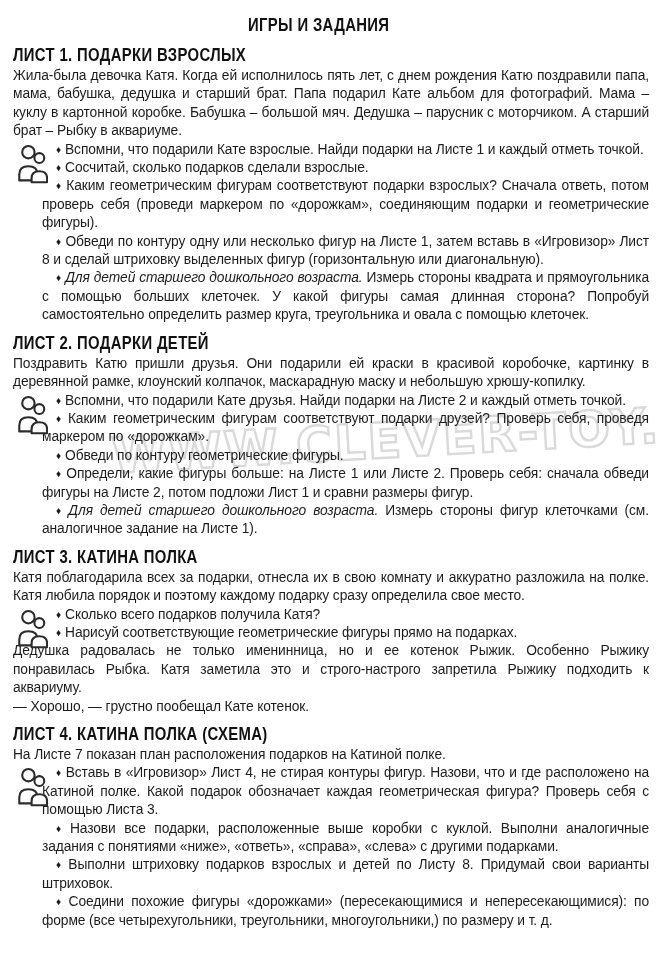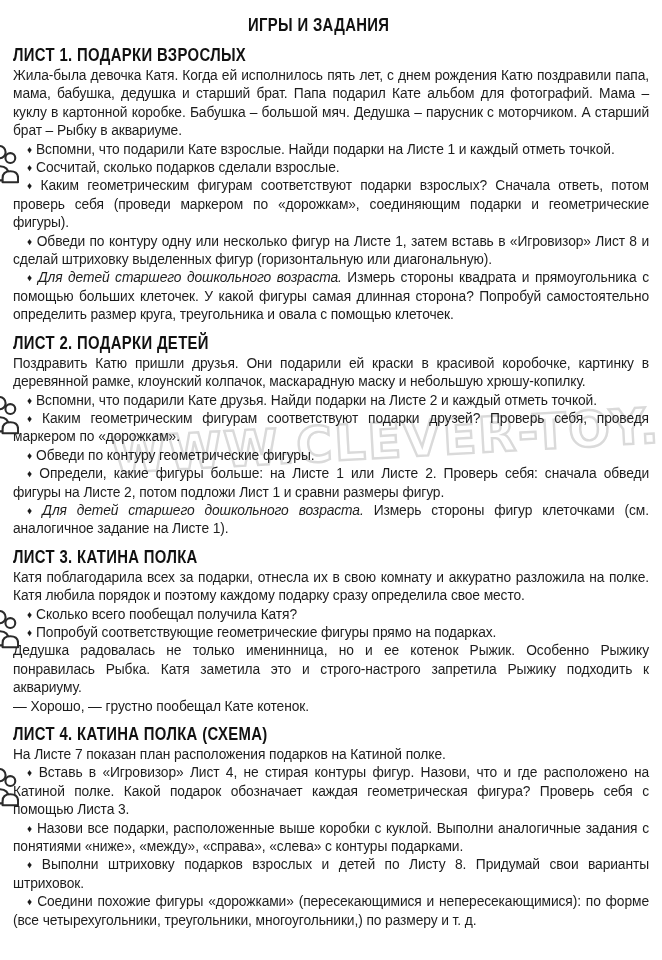--- a/index.html
+++ b/index.html
@@ -51,20 +51,21 @@
     transform-origin:0 50%;
     letter-spacing:0.4px;
     white-space:nowrap;
   }
   .para{
     margin:0;
     text-align:justify;
   }
   .tasks{
     position:relative;
+    margin-left:29px;
   }
   .bullet{
     margin:0;
     text-align:justify;
     text-indent:14px;
   }
   .mark{
     font-size:10px;
     margin-right:4px;
     vertical-align:1px;
@@ -133,39 +134,39 @@
     <p class="para">Катя поблагодарила всех за подарки, отнесла их в свою комнату и аккуратно разложила на полке. Катя любила порядок и поэтому каждому подарку сразу определила свое место.</p>
     <div class="tasks">
       <span class="kids">
         <svg viewBox="0 0 34 44">
           <circle cx="12.5" cy="9" r="6.8" fill="#fff" stroke="#2b2b2b" stroke-width="2.3"></circle>
           <path d="M2.5 40 L2.5 33.5 Q2.5 24.5 12.5 24.5 Q22.5 24.5 22.5 33.5 L22.5 40 Z" fill="#fff" stroke="#2b2b2b" stroke-width="2.3" stroke-linejoin="round"></path>
           <circle cx="24.5" cy="15.5" r="5.4" fill="#fff" stroke="#2b2b2b" stroke-width="2.3"></circle>
           <path d="M16 42 L16 37.5 Q16 30 24.5 30 Q33 30 33 37.5 L33 42 Z" fill="#fff" stroke="#2b2b2b" stroke-width="2.3" stroke-linejoin="round"></path>
         </svg>
       </span>
-      <p class="bullet"><span class="mark">♦</span><span>Сколько всего пообещал получила Катя?</span></p>
-      <p class="bullet"><span class="mark">♦</span><span>Попробуй соответствующие геометрические фигуры прямо на подарках.</span></p>
+      <p class="bullet"><span class="mark">♦</span><span>Сколько всего подарков получила Катя?</span></p>
+      <p class="bullet"><span class="mark">♦</span><span>Нарисуй соответствующие геометрические фигуры прямо на подарках.</span></p>
     </div>
     <p class="para">Дедушка радовалась не только именинница, но и ее котенок Рыжик. Особенно Рыжику понравилась Рыбка. Катя заметила это и строго-настрого запретила Рыжику подходить к аквариуму.</p>
     <p class="para">— Хорошо, — грустно пообещал Кате котенок.</p>
   </section>
 
   <section>
     <h2><span class="cond">ЛИСТ 4. КАТИНА ПОЛКА (СХЕМА)</span></h2>
     <p class="para">На Листе 7 показан план расположения подарков на Катиной полке.</p>
     <div class="tasks">
       <span class="kids">
         <svg viewBox="0 0 34 44">
           <circle cx="12.5" cy="9" r="6.8" fill="#fff" stroke="#2b2b2b" stroke-width="2.3"></circle>
           <path d="M2.5 40 L2.5 33.5 Q2.5 24.5 12.5 24.5 Q22.5 24.5 22.5 33.5 L22.5 40 Z" fill="#fff" stroke="#2b2b2b" stroke-width="2.3" stroke-linejoin="round"></path>
           <circle cx="24.5" cy="15.5" r="5.4" fill="#fff" stroke="#2b2b2b" stroke-width="2.3"></circle>
           <path d="M16 42 L16 37.5 Q16 30 24.5 30 Q33 30 33 37.5 L33 42 Z" fill="#fff" stroke="#2b2b2b" stroke-width="2.3" stroke-linejoin="round"></path>
         </svg>
       </span>
       <p class="bullet"><span class="mark">♦</span><span>Вставь в «Игровизор» Лист 4, не стирая контуры фигур. Назови, что и где расположено на Катиной полке. Какой подарок обозначает каждая геометрическая фигура? Проверь себя с помощью Листа 3.</span></p>
-      <p class="bullet"><span class="mark">♦</span><span>Назови все подарки, расположенные выше коробки с куклой. Выполни аналогичные задания с понятиями «ниже», «между», «справа», «слева» с контуры подарками.</span></p>
+      <p class="bullet"><span class="mark">♦</span><span>Назови все подарки, расположенные выше коробки с куклой. Выполни аналогичные задания с понятиями «ниже», «ответь», «справа», «слева» с другими подарками.</span></p>
       <p class="bullet"><span class="mark">♦</span><span>Выполни штриховку подарков взрослых и детей по Листу 8. Придумай свои варианты штриховок.</span></p>
       <p class="bullet"><span class="mark">♦</span><span>Соедини похожие фигуры «дорожками» (пересекающимися и непересекающимися): по форме (все четырехугольники, треугольники, многоугольники,)  по размеру  и т. д.</span></p>
     </div>
   </section>
 
 </div>
 
 </body></html>

